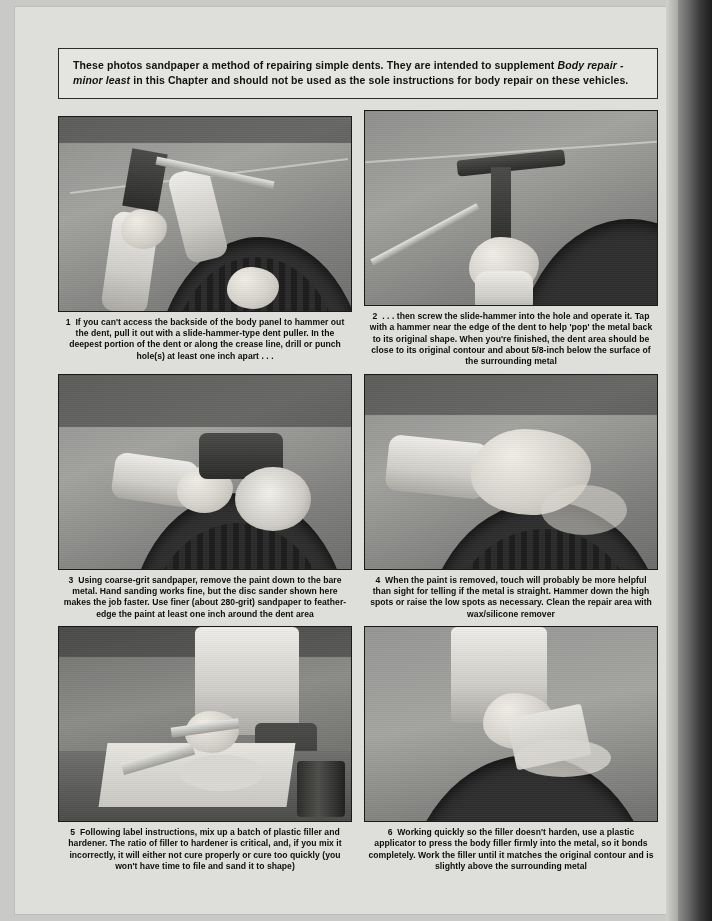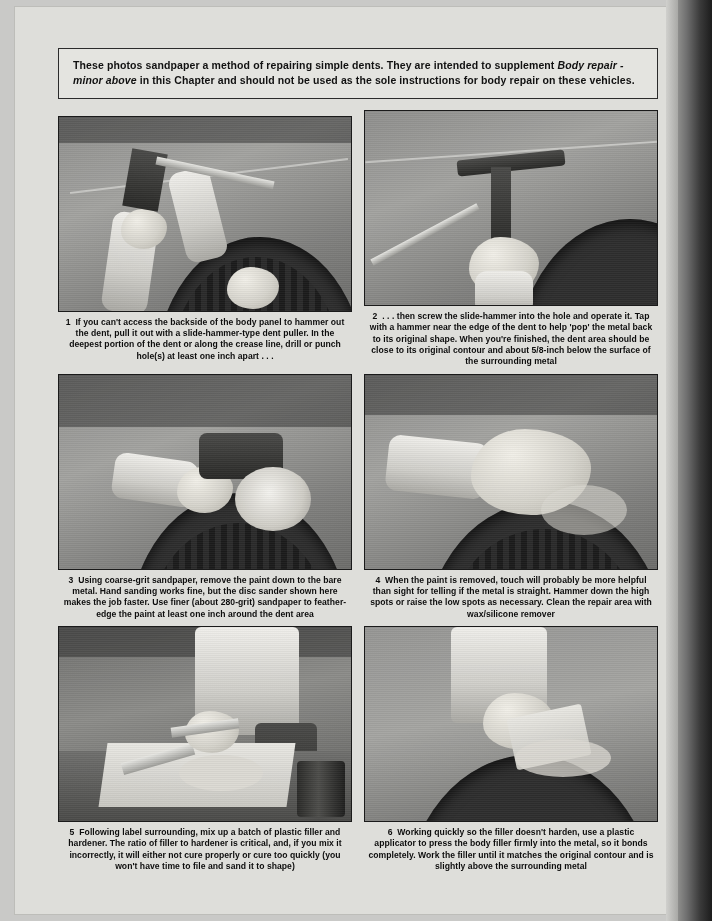--- a/index.html
+++ b/index.html
@@ -193,21 +193,21 @@
     pointer-events: none;
   }
 </style>
 </head>
 <body>
 
 <div id="page">
   <div id="sheet">
 
     <div id="intro">
-      <p><span>These photos sandpaper a method of repairing simple dents. They are intended to supplement </span><span class="ital">Body repair - minor</span> <span class="ital">above</span><span> in this Chapter and should not be used as the sole instructions for body repair on these vehicles.</span></p>
+      <p><span>These photos sandpaper a method of repairing simple dents. They are intended to supplement </span><span class="ital">Body repair - minor</span> <span class="ital">least</span><span> in this Chapter and should not be used as the sole instructions for body repair on these vehicles.</span></p>
     </div>
 
     <div id="grid">
 
       <div class="row">
 
         <div class="cell">
           <div class="photo">
             <div class="pnl-a body-panel"></div>
             <div class="crease" style="left:10px; top:58px; width:280px;"></div>
@@ -294,21 +294,21 @@
             <div class="floor" style="height:70px;"></div>
             <div class="board" style="left:44px; top:116px; width:188px; height:64px; transform:skewX(-8deg);"></div>
             <div class="blob" style="left:120px; top:128px; width:84px; height:36px;"></div>
             <div class="tool-bar" style="left:62px; top:126px; width:74px; height:12px; transform:rotate(-16deg);"></div>
             <div class="hand" style="left:126px; top:84px; width:54px; height:42px;"></div>
             <div class="tool-bar" style="left:112px; top:96px; width:68px; height:10px; transform:rotate(-8deg);"></div>
             <div class="can" style="left:238px; top:134px; width:48px; height:56px;"></div>
             <div class="grain"></div>
           </div>
           <div class="caption">
-            <span class="num">5</span>&nbsp;&nbsp;<span>Following label surrounding, mix up a batch of plastic filler and hardener. The ratio of filler to hardener is critical, and, if you mix it incorrectly, it will either not cure properly or cure too quickly (you won't have time to file and sand it to shape)</span>
+            <span class="num">5</span>&nbsp;&nbsp;<span>Following label instructions, mix up a batch of plastic filler and hardener. The ratio of filler to hardener is critical, and, if you mix it incorrectly, it will either not cure properly or cure too quickly (you won't have time to file and sand it to shape)</span>
           </div>
         </div>
 
         <div class="cell">
           <div class="photo">
             <div class="pnl-a body-panel" style="background:linear-gradient(170deg,#969694 0%,#a5a5a2 45%,#6f6f6d 100%);"></div>
             <div class="wheelarch" style="left:40px; top:128px; width:250px; height:150px;"></div>
             <div class="arm" style="left:86px; top:0px; width:96px; height:96px; border-radius:6px;"></div>
             <div class="hand" style="left:118px; top:66px; width:70px; height:56px;"></div>
             <div class="board" style="left:146px; top:84px; width:76px; height:52px; transform:rotate(-12deg); border-radius:3px;"></div>

